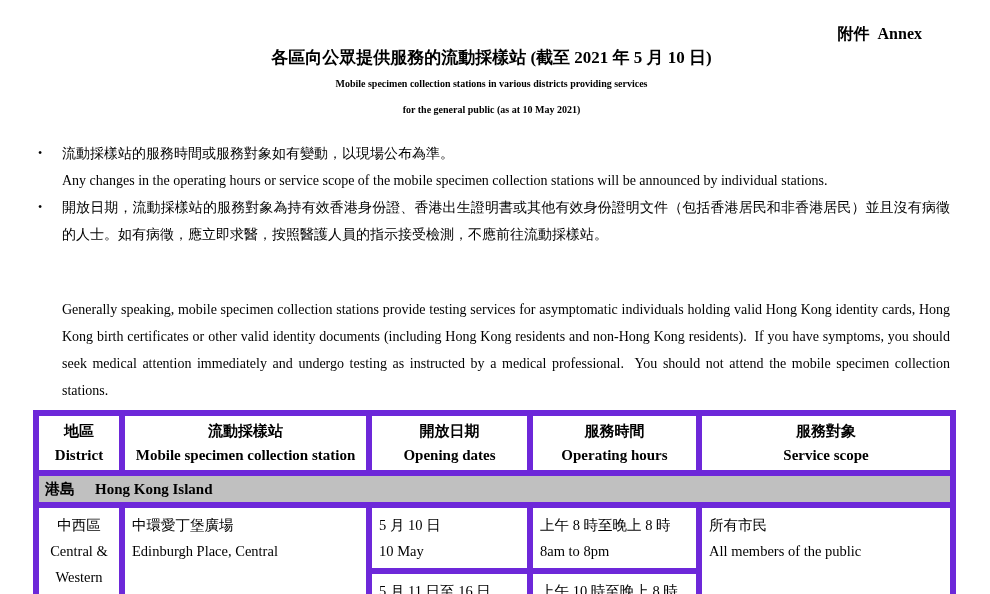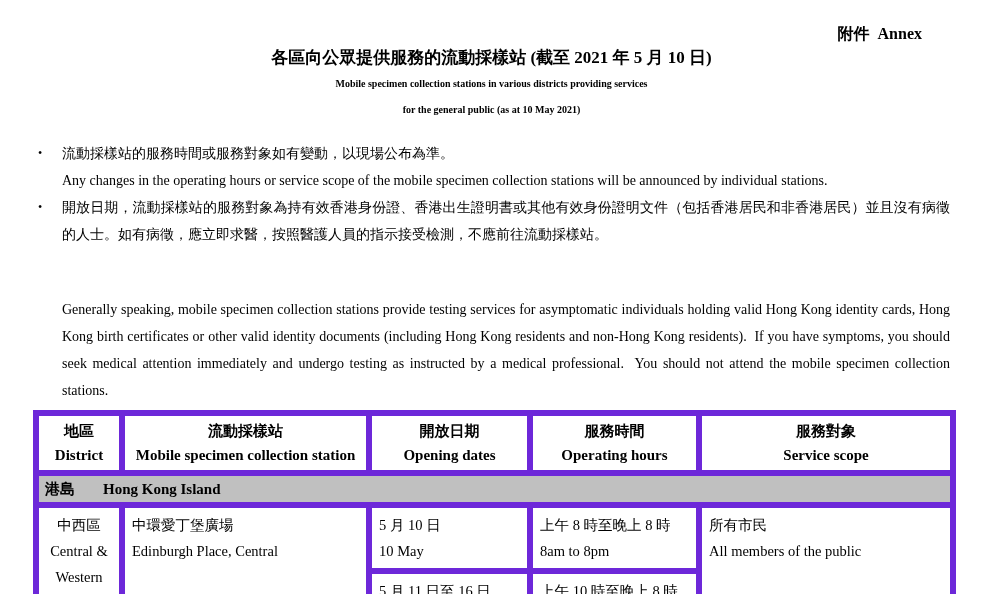--- a/index.html
+++ b/index.html
@@ -50,21 +50,21 @@
     font-weight: bold; text-align: center; vertical-align: middle;
     font-size: 15px; line-height: 24px; padding: 3px 2px;
     height: 47px;
   }
   tr.section-row td {
     background: #c0c0c0;
     font-weight: bold; font-size: 15px;
     padding: 1px 6px; line-height: 24px; height: 24px;
     vertical-align: middle;
   }
-  tr.section-row .sec-en { margin-left: 28px; }
+  tr.section-row .sec-en { margin-left: 20px; }
   td.c-center { text-align: center; padding-left: 2px; padding-right: 2px; }
   tr.sub-row-1 { height: 64px; padding-left: 28px; }
   tr.sub-row-2 { height: 58px; }
 </style>
 </head>
 <body>
 
 <div class="page">
 
   <div class="annex">

